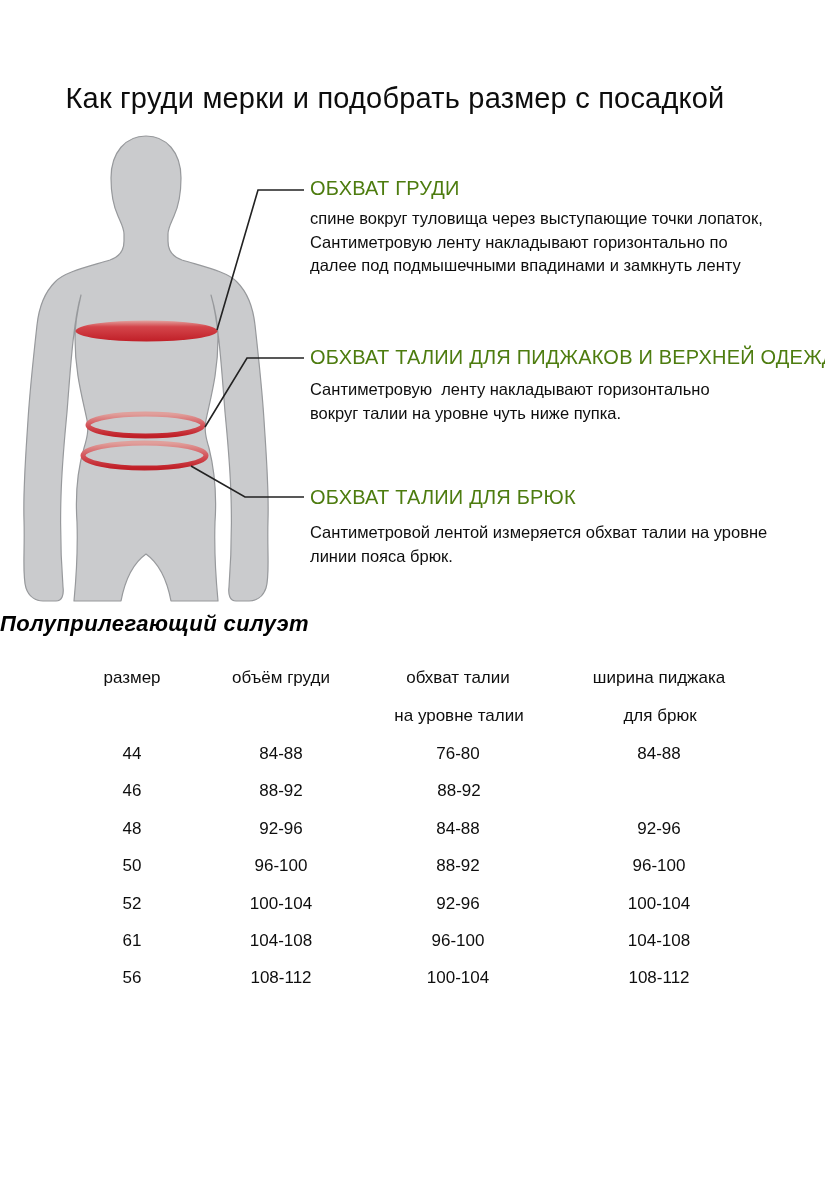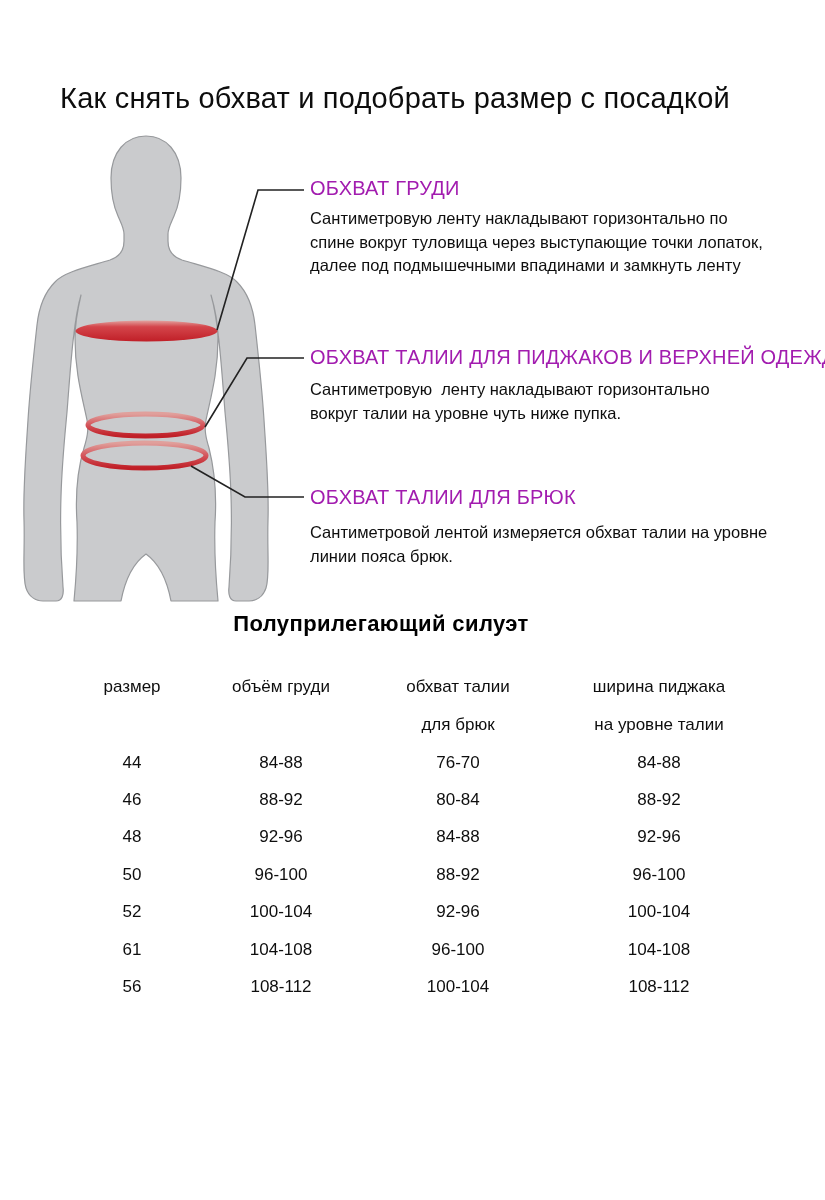--- a/index.html
+++ b/index.html
@@ -7,38 +7,38 @@
     width:825px;height:1200px;position:relative;background:#ffffff;
     font-family:"Liberation Sans","DejaVu Sans",sans-serif;color:#111;
     overflow:hidden;
   }
   .page-title{
     position:absolute;top:82px;left:0;width:790px;text-align:center;
     font-size:29px;font-weight:400;letter-spacing:0.2px;color:#0d0d0d;
   }
   .figure-svg{position:absolute;top:0;left:0;}
   .callout{position:absolute;}
-  .callout-title{font-size:20px;font-weight:400;color:#a21caf;letter-spacing:0.2px;white-space:pre;}
+  .callout-title{font-size:20px;font-weight:400;color:#4d7c0f;letter-spacing:0.2px;white-space:pre;}
   .callout-body{font-size:16.5px;font-weight:400;color:#0e0e0e;margin-top:7px;}
   .desc-line{white-space:pre;line-height:23.5px;}
   .table-heading{
-    position:absolute;top:611px;left:0;width:762px;text-align:center;
-    font-size:22px;font-weight:700;letter-spacing:0.4px;color:#000;
+    position:absolute;top:611px;left:0;width:762px;
+    font-size:22px;font-weight:700;letter-spacing:0.4px;color:#000;font-style:italic;
   }
   .size-table{position:absolute;top:668px;left:60px;width:700px;}
-  .trow{display:flex;align-items:center;}
+  .trow{display:flex;align-items:flex-start;}
   .trow.hdr{height:38px;}
   .trow.data{height:37.4px;}
   .tcell{text-align:center;font-size:17px;color:#0e0e0e;white-space:pre;}
   .c0{width:144px;} .c1{width:154px;} .c2{width:200px;} .c3{width:202px;}
 </style>
 </head>
 <body>
 
-<div class="page-title">Как снять обхват и подобрать размер с посадкой</div>
+<div class="page-title">Как груди мерки и подобрать размер с посадкой</div>
 
 <svg class="figure-svg" width="825" height="615" viewBox="0 0 825 615">
   <defs>
     <linearGradient id="chestGrad" x1="0" y1="0" x2="0" y2="1">
       <stop offset="0" stop-color="#e2a39f"></stop>
       <stop offset="0.3" stop-color="#d4454b"></stop>
       <stop offset="1" stop-color="#c01f27"></stop>
     </linearGradient>
     <linearGradient id="ringGrad" x1="0" y1="0" x2="0" y2="1">
       <stop offset="0" stop-color="#e0a09c"></stop>
@@ -102,22 +102,22 @@
   <ellipse cx="144.5" cy="455.5" rx="61.5" ry="12.5" fill="none" stroke="url(#ringGrad)" stroke-width="5"></ellipse>
 
   <polyline points="217,330 258,190 304,190" fill="none" stroke="#222" stroke-width="1.6"></polyline>
   <polyline points="205,427 247,358 304,358" fill="none" stroke="#222" stroke-width="1.6"></polyline>
   <polyline points="191,466 245,497 304,497" fill="none" stroke="#222" stroke-width="1.6"></polyline>
 </svg>
 
 <div class="callout" style="top:177px;left:310px;">
   <div class="callout-title">ОБХВАТ ГРУДИ</div>
   <div class="callout-body">
+      <div class="desc-line">спине вокруг туловища через выступающие точки лопаток,</div>
       <div class="desc-line">Сантиметровую ленту накладывают горизонтально по</div>
-      <div class="desc-line">спине вокруг туловища через выступающие точки лопаток,</div>
       <div class="desc-line">далее под подмышечными впадинами и замкнуть ленту</div>
     </div>
 </div>
 
 <div class="callout" style="top:346px;left:310px;">
   <div class="callout-title">ОБХВАТ ТАЛИИ ДЛЯ ПИДЖАКОВ И ВЕРХНЕЙ ОДЕЖДЫ</div>
   <div class="callout-body" style="margin-top:9px;">
       <div class="desc-line">Сантиметровую  ленту накладывают горизонтально</div>
       <div class="desc-line">вокруг талии на уровне чуть ниже пупка.</div>
     </div>
@@ -136,34 +136,33 @@
 <div class="size-table">
   <div class="trow hdr">
     <div class="tcell c0">размер</div>
     <div class="tcell c1">объём груди</div>
     <div class="tcell c2">обхват талии</div>
     <div class="tcell c3">ширина пиджака</div>
   </div>
   <div class="trow hdr">
     <div class="tcell c0"></div>
     <div class="tcell c1"></div>
+    <div class="tcell c3">на уровне талии</div>
     <div class="tcell c2">для брюк</div>
-    <div class="tcell c3">на уровне талии</div>
   </div>
   <div id="table-body">
       <div class="trow data">
         <div class="tcell c0">44</div>
         <div class="tcell c1">84-88</div>
-        <div class="tcell c2">76-70</div>
+        <div class="tcell c2">76-80</div>
         <div class="tcell c3">84-88</div>
       </div>
       <div class="trow data">
         <div class="tcell c0">46</div>
         <div class="tcell c1">88-92</div>
-        <div class="tcell c2">80-84</div>
         <div class="tcell c3">88-92</div>
       </div>
       <div class="trow data">
         <div class="tcell c0">48</div>
         <div class="tcell c1">92-96</div>
         <div class="tcell c2">84-88</div>
         <div class="tcell c3">92-96</div>
       </div>
       <div class="trow data">
         <div class="tcell c0">50</div>

